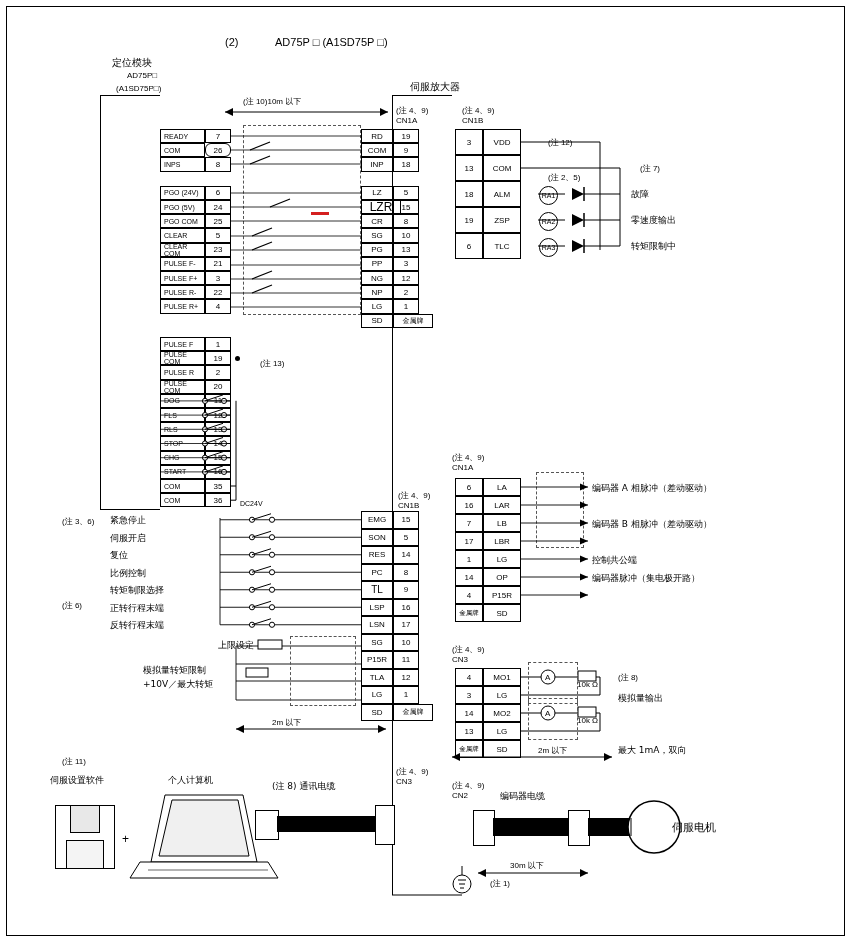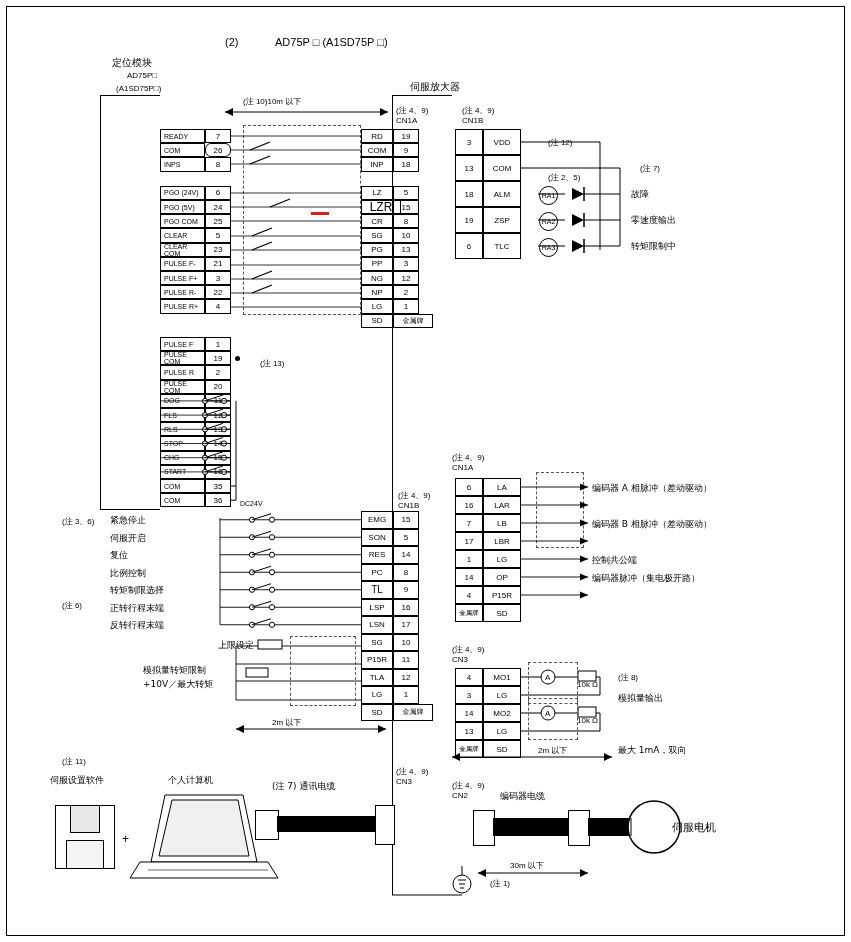--- a/index.html
+++ b/index.html
@@ -132,21 +132,21 @@
   <div class="sq" style="left:70px;top:805px;width:28px;height:26px;background:#e8e8e8;"></div>
   <div class="sq" style="left:66px;top:840px;width:36px;height:27px;background:#f4f4f4;"></div>
 
   <svg width="851" height="942">
     <polygon points="165,795 243,795 257,862 151,862" fill="#ffffff" stroke="#000" stroke-width="1"></polygon>
     <polygon points="172,800 238,800 249,856 159,856" fill="#f0f0f0" stroke="#000" stroke-width="1"></polygon>
     <polygon points="140,862 268,862 278,878 130,878" fill="#ffffff" stroke="#000" stroke-width="1"></polygon>
     <line x1="148" y1="870" x2="268" y2="870" stroke="#000" stroke-width="0.6"></line>
   </svg>
 
-  <div class="txt f9 cn" style="left:272px;top:780px;">(注 7) 通讯电缆</div>
+  <div class="txt f9 cn" style="left:272px;top:780px;">(注 8) 通讯电缆</div>
   <div class="sq" style="left:255px;top:810px;width:22px;height:28px;"></div>
   <div class="ln" style="left:277px;top:816px;width:98px;height:16px;"></div>
   <div class="sq" style="left:375px;top:805px;width:18px;height:38px;"></div>
 
   <div class="txt f8" style="left:396px;top:766px;">(注 4、9)</div>
   <div class="txt f8" style="left:396px;top:777px;">CN3</div>
 
   <div class="txt f8" style="left:452px;top:780px;">(注 4、9)</div>
   <div class="txt f8" style="left:452px;top:791px;">CN2</div>
   <div class="txt f9 cn" style="left:500px;top:790px;">编码器电缆</div>

